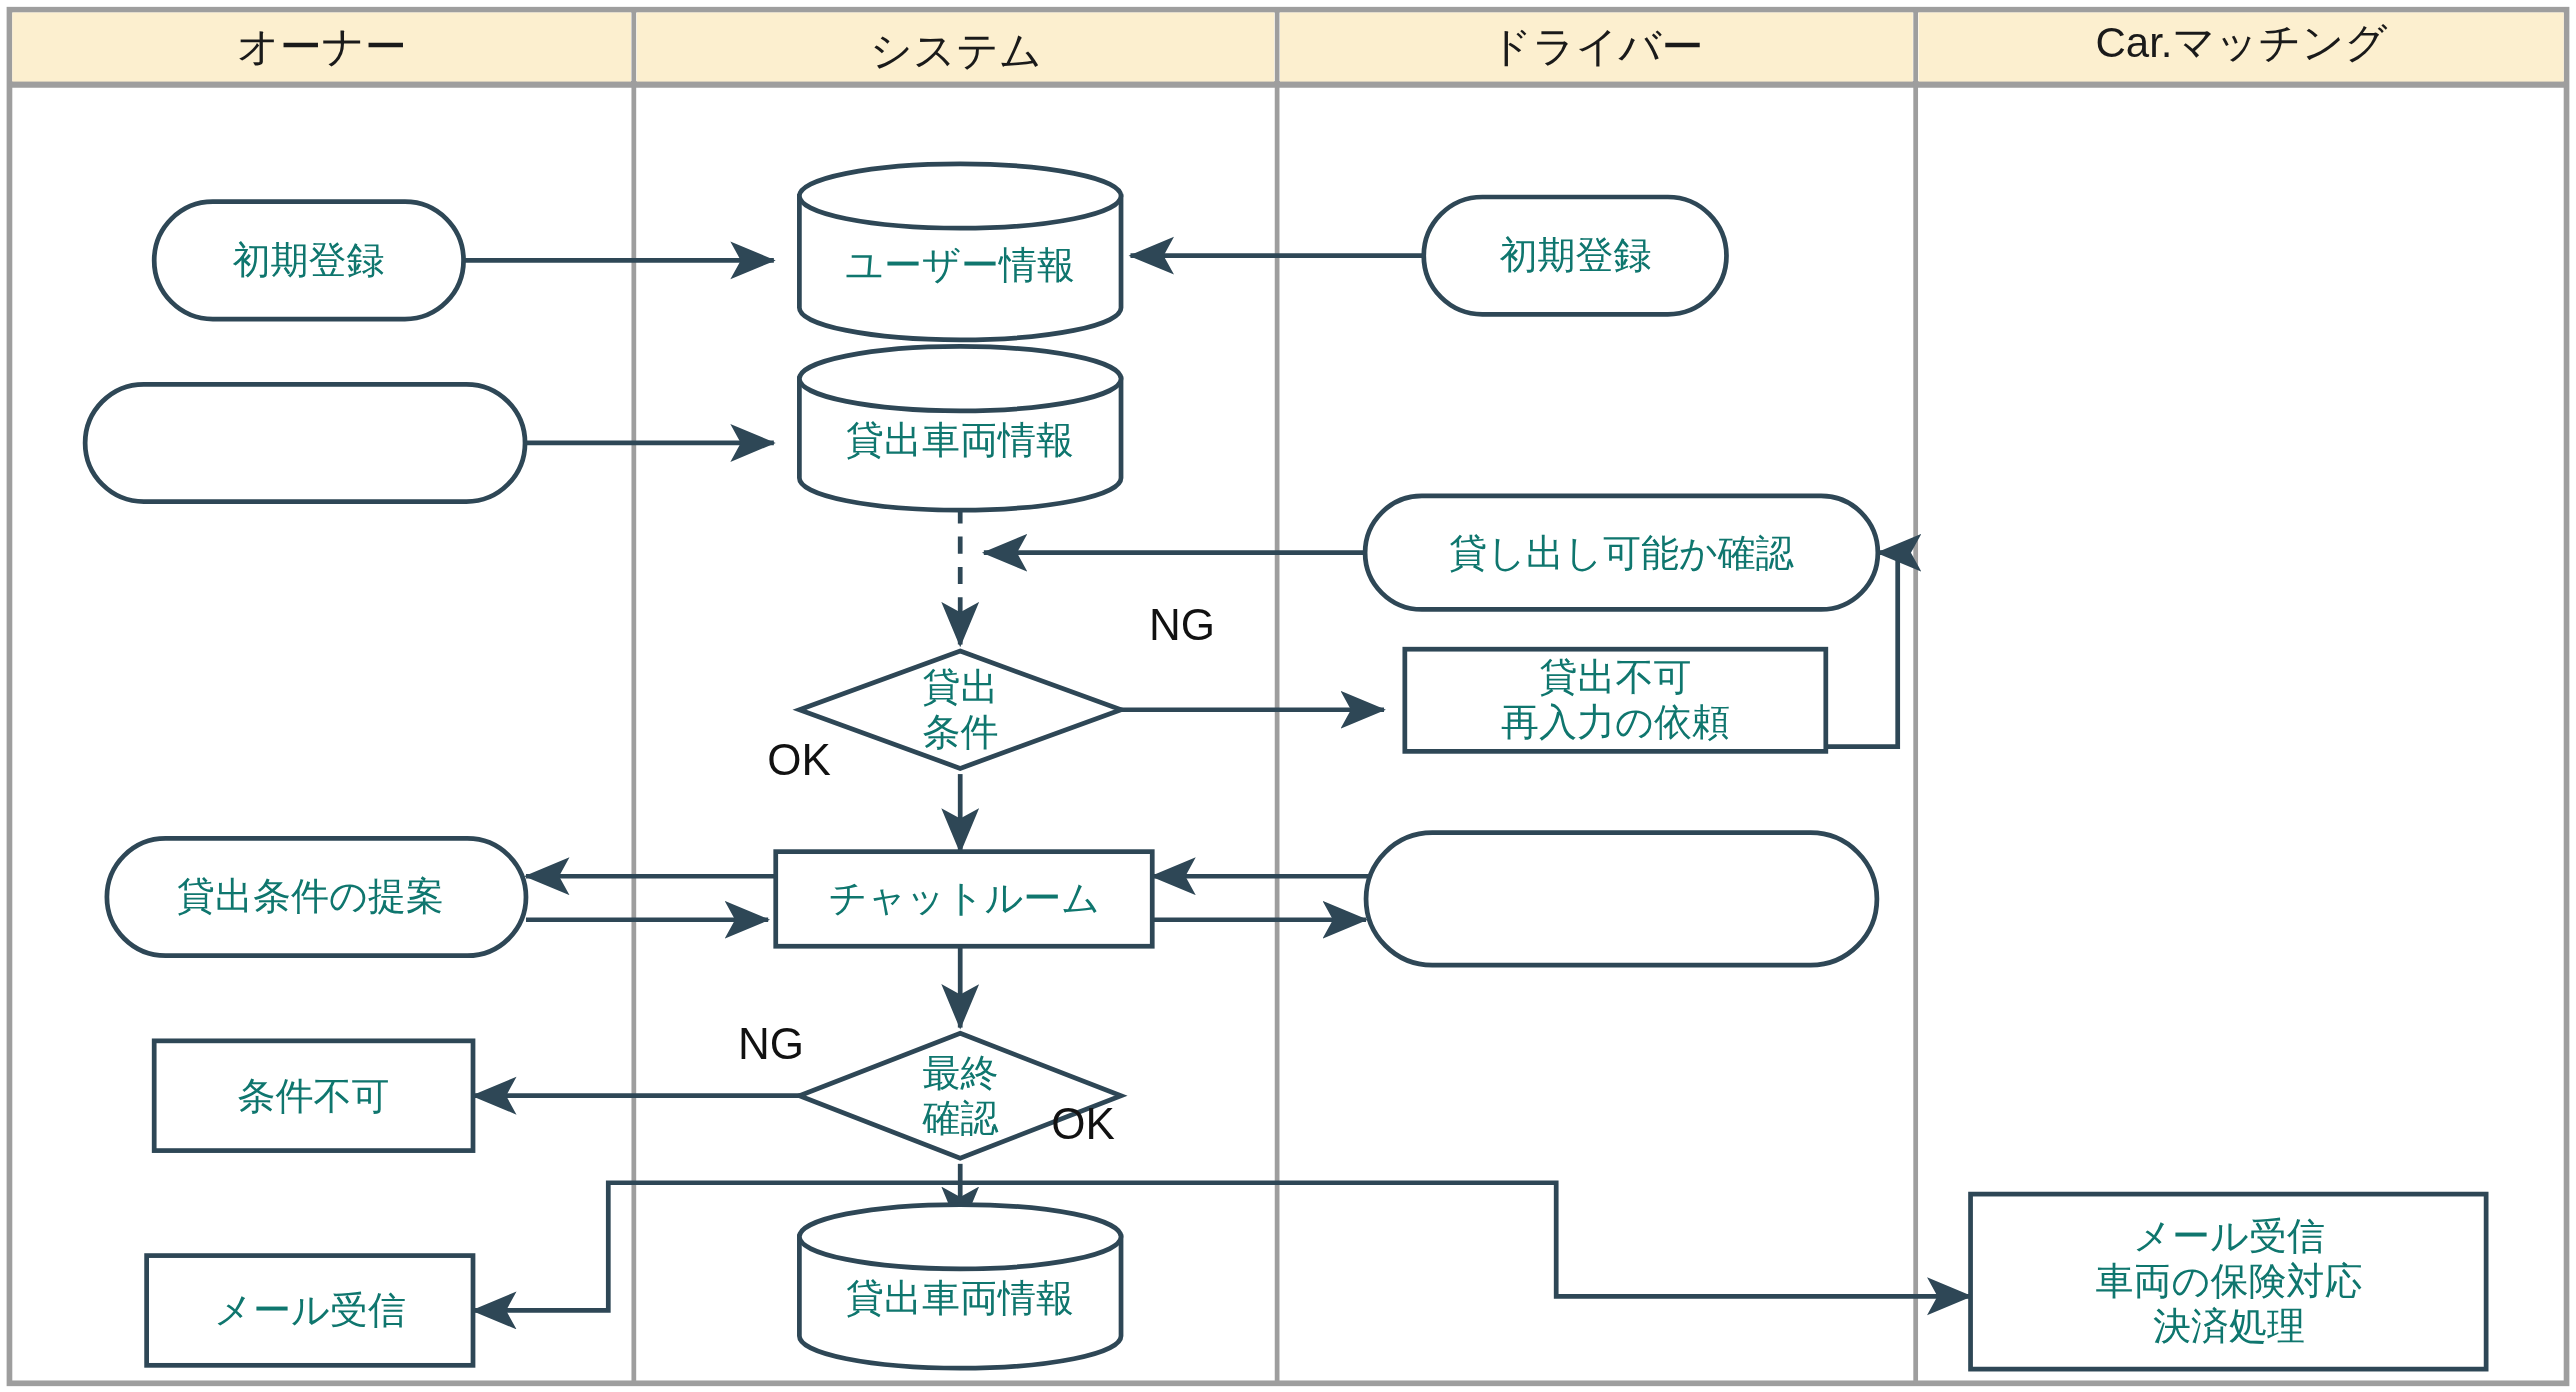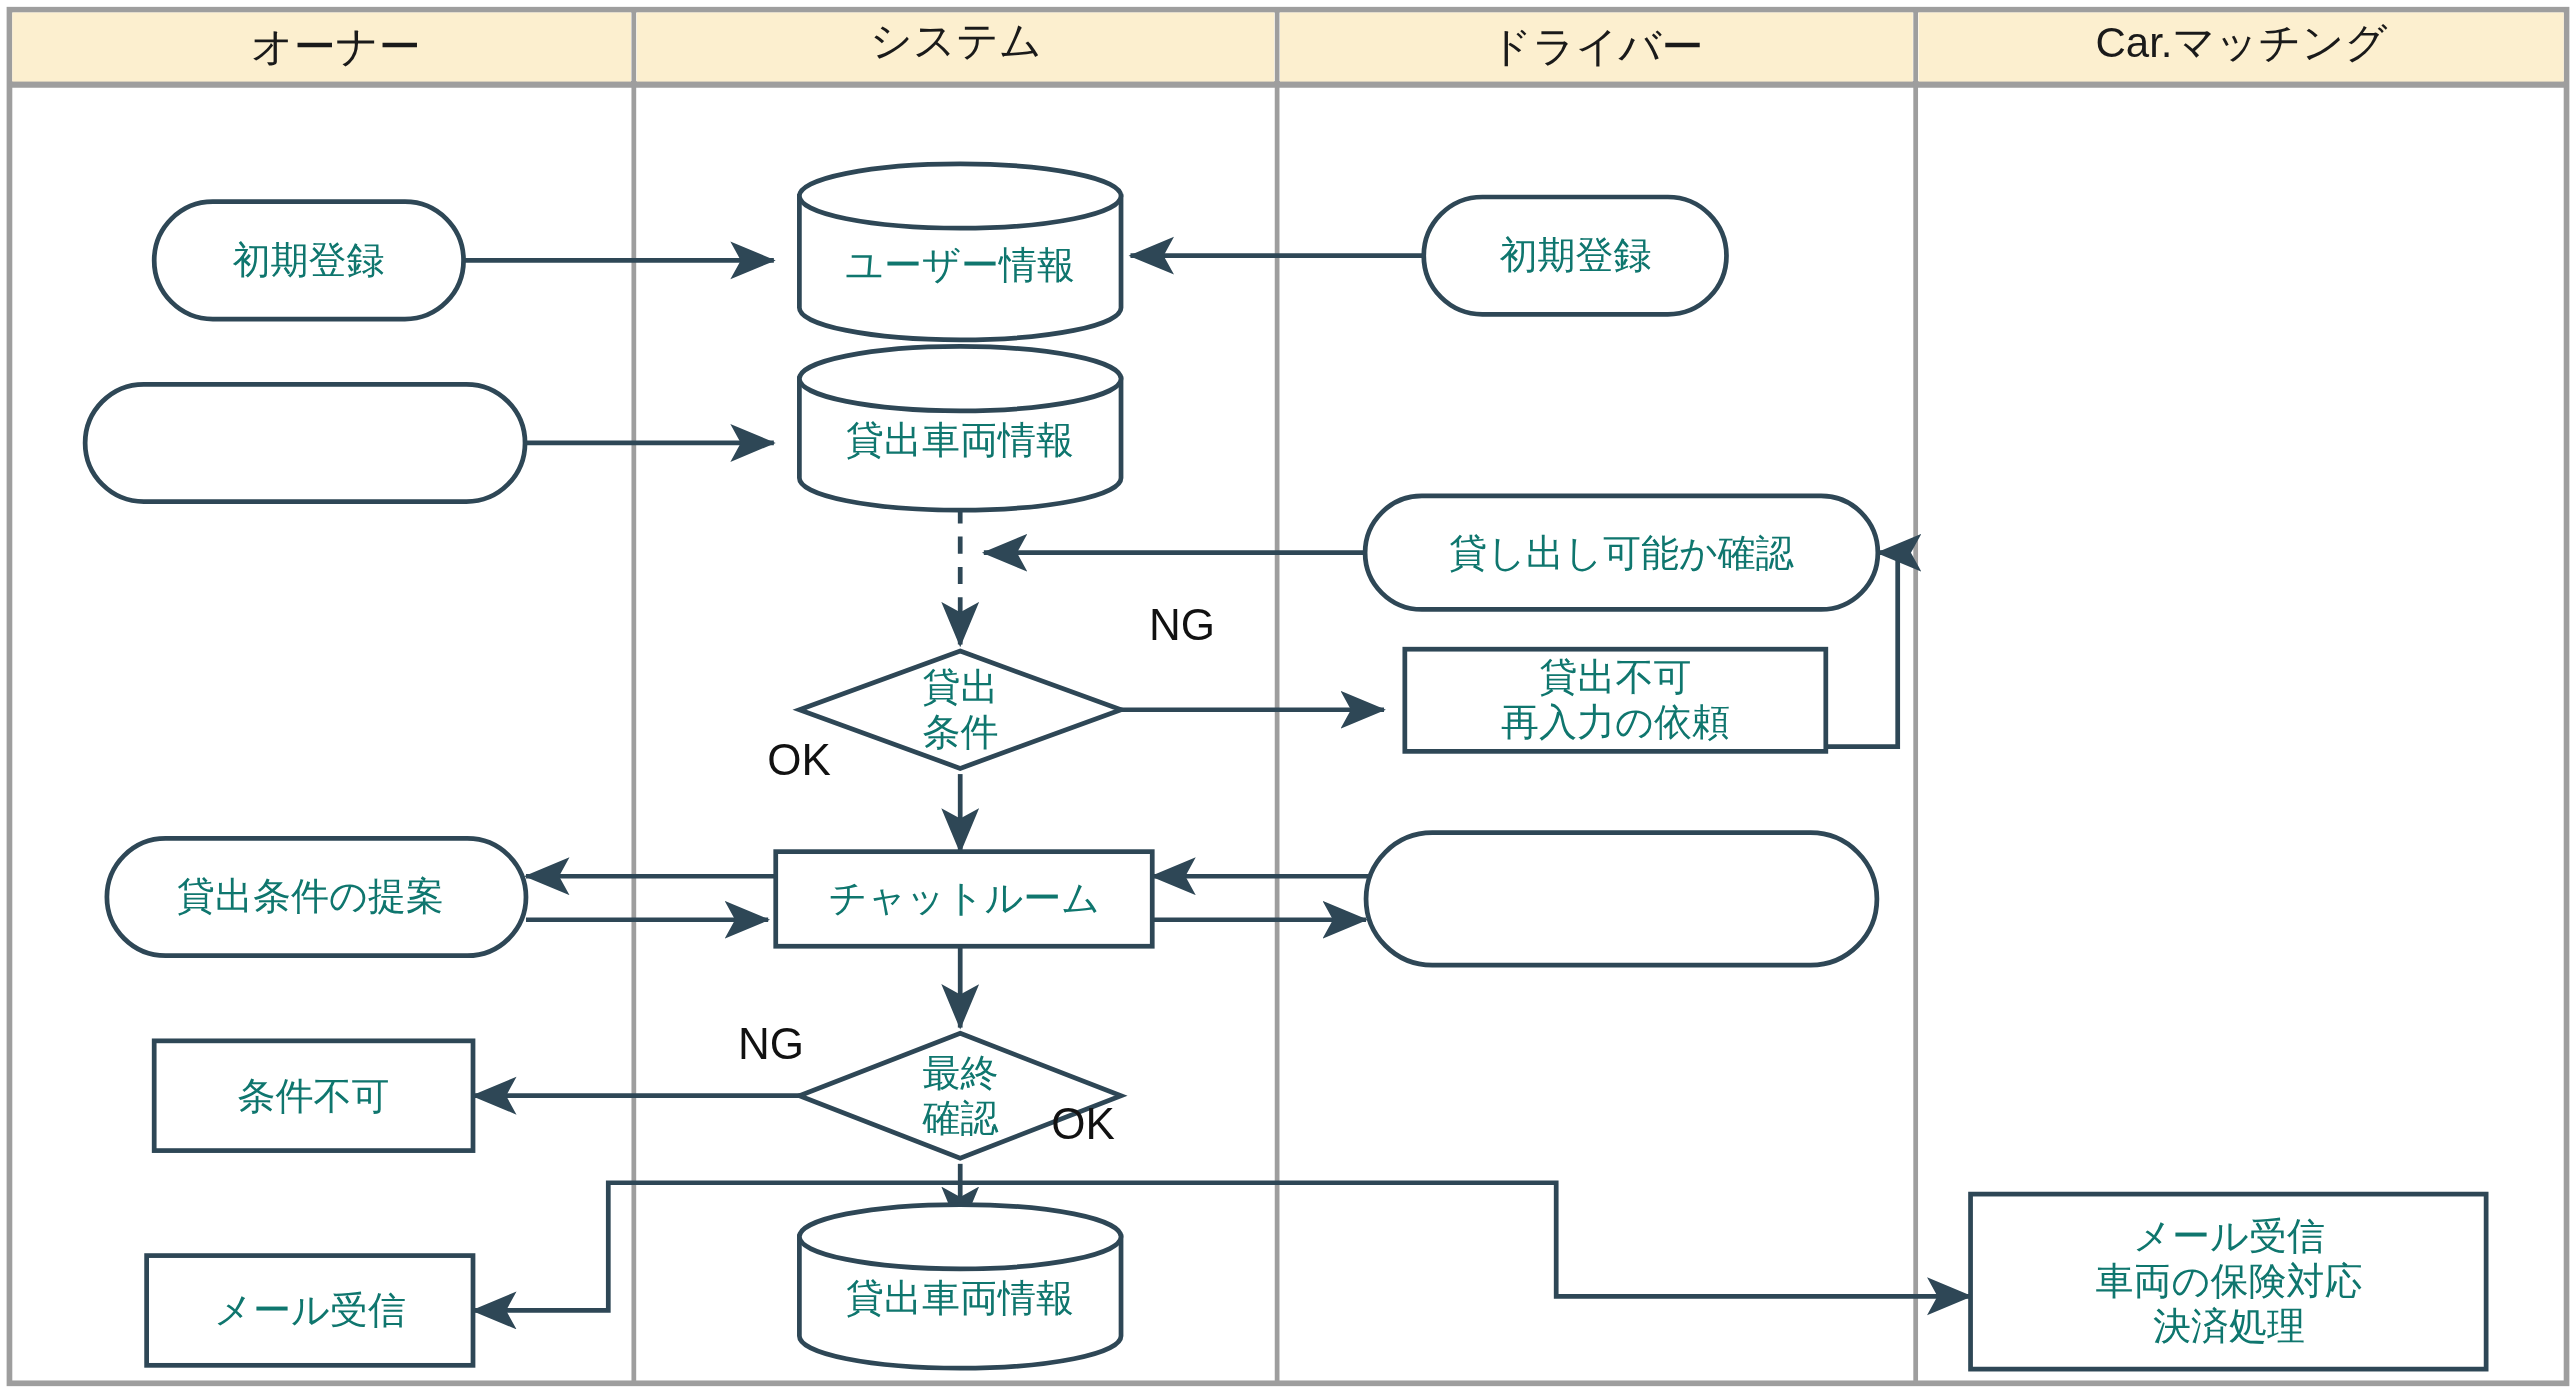--- a/index.html
+++ b/index.html
@@ -110,22 +110,22 @@
 
       <rect x="1505" y="208" width="320" height="124" rx="62" ry="62"></rect>
       <rect x="1443" y="524" width="542" height="120" rx="60" ry="60"></rect>
       <rect x="1485" y="686" width="445" height="108"></rect>
       <rect x="1444" y="880" width="540" height="140" rx="70" ry="70"></rect>
 
       <rect x="2083" y="1262" width="545" height="185"></rect>
     </g>
   </svg>
 
-  <div class="lbl lane-title" style="left:12.3px;  top:12.3px; width:619px; height:69px;padding-left:14px;">オーナー</div>
-  <div class="lbl lane-title" style="left:637px; top:10px; width:638px; height:61px;">システム</div>
+  <div class="lbl lane-title" style="left:12.3px;  top:12.3px; width:619px; height:69px;">オーナー</div>
+  <div class="lbl lane-title" style="left:637px; top:20px; width:638px; height:61px;">システム</div>
   <div class="lbl lane-title" style="left:1280px;top:12.3px; width:633px; height:69px;">ドライバー</div>
   <div class="lbl lane-title" style="left:1919px;top:12.3px; width:645px; height:60px;">Car.マッチング</div>
 
   <div class="lbl node-text" style="left:154px; top:202px; width:309px; height:117px;">初期登録</div>
   <div class="lbl node-text" style="left:101px; top:838px; width:419px; height:117px;">貸出条件の提案</div>
   <div class="lbl node-text" style="left:154px; top:1041px;width:319px; height:110px;">条件不可</div>
   <div class="lbl node-text" style="left:147px; top:1255px;width:326px; height:110px;">メール受信</div>
 
   <div class="lbl node-text" style="left:799px; top:213px; width:322px; height:104px;">ユーザー情報</div>
   <div class="lbl node-text" style="left:799px; top:393px; width:322px; height:95px;">貸出車両情報</div>

